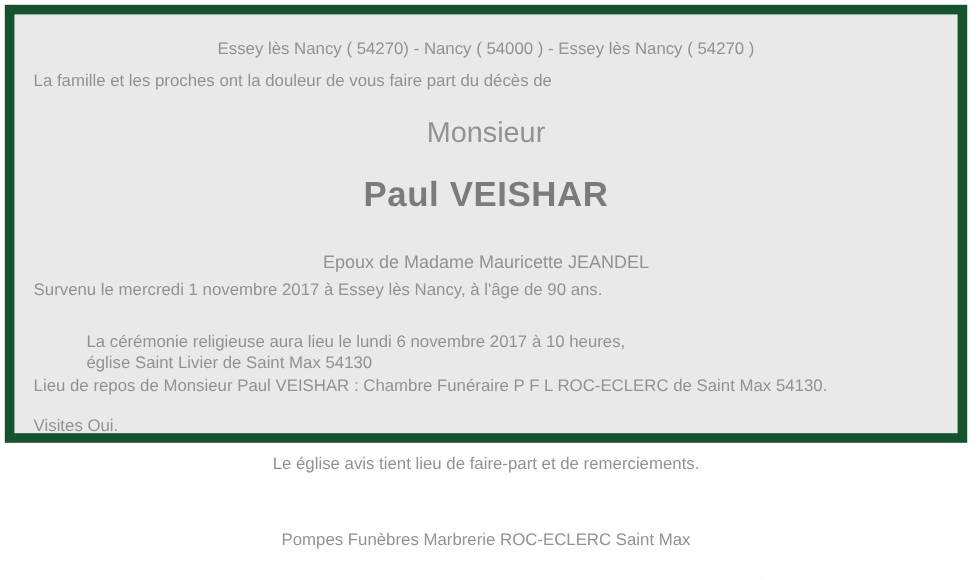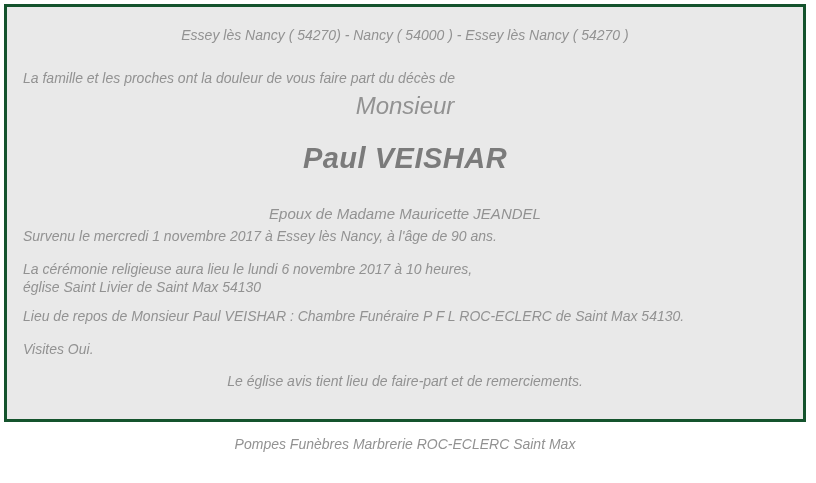--- a/index.html
+++ b/index.html
@@ -14,42 +14,41 @@
     width: 816px;
     height: 483px;
     background: #ffffff;
     overflow: hidden;
   }
   .notice-box {
     position: absolute;
     left: 4px;
     top: 4px;
     width: 802px;
-    height: 418px;
-    border: 3px solid #14532d;
+    height: 365px;
+    border: 8px solid #14532d;
     background: #e9e9e9;
-    font-style: italic;
   }
   .line {
     position: absolute;
     margin: 0;
     font-size: 14px;
     line-height: 1.18;
     color: #929292;
     white-space: nowrap;
   }
   .left-line   { left: 16px; }
   .center-line { left: 0; right: 0; text-align: center; white-space: normal; }
   .locations   { top: 20px; }
-  .intro       { top: 63px; }
+  .intro       { top: 47px; }
   .civility    { top: 85px;  font-size: 24px; }
   .deceased    { top: 134px; font-size: 29px; font-weight: bold; color: #7b7b7b; letter-spacing: 0.5px; }
   .spouse      { top: 198px; font-size: 15px; }
   .death       { top: 221px; }
-  .ceremony    { top: 254px; line-height: 17.5px; white-space: pre-line; }
+  .ceremony    { top: 264px; line-height: 17.5px; white-space: pre-line; margin-left: 44px; }
   .repose      { top: 301px; }
   .visits      { top: 334px; }
   .farewell    { top: 366px; }
   .funeral     { top: 396px; }
   .signature   { top: 429px; }
 </style>
 </head>
 <body>
 
 <div class="page">

